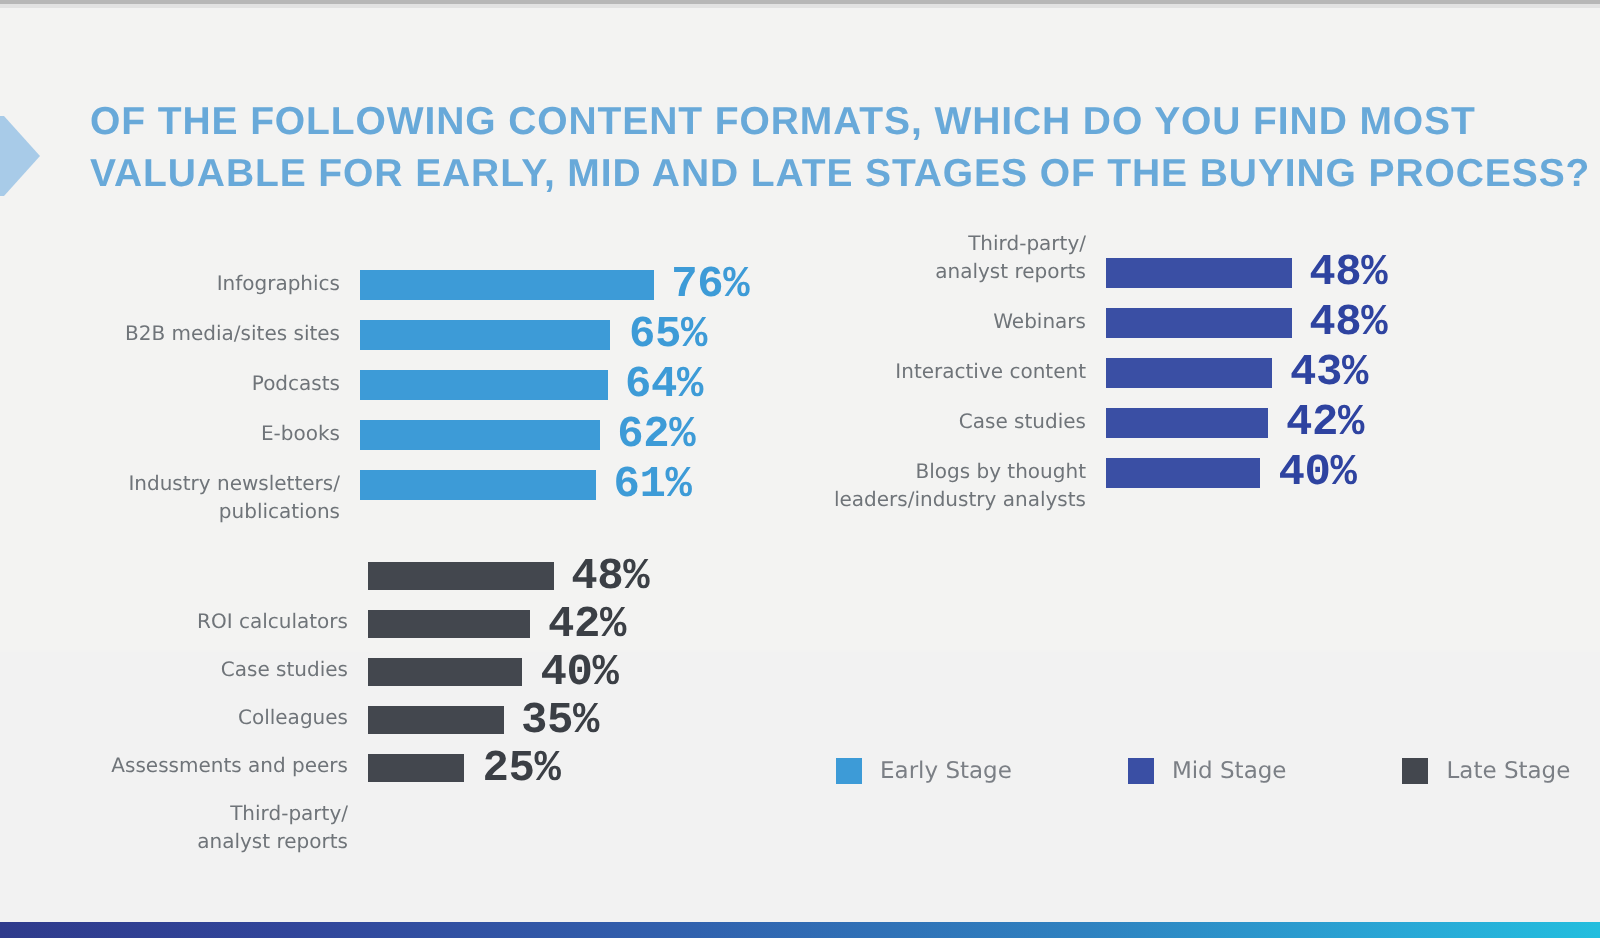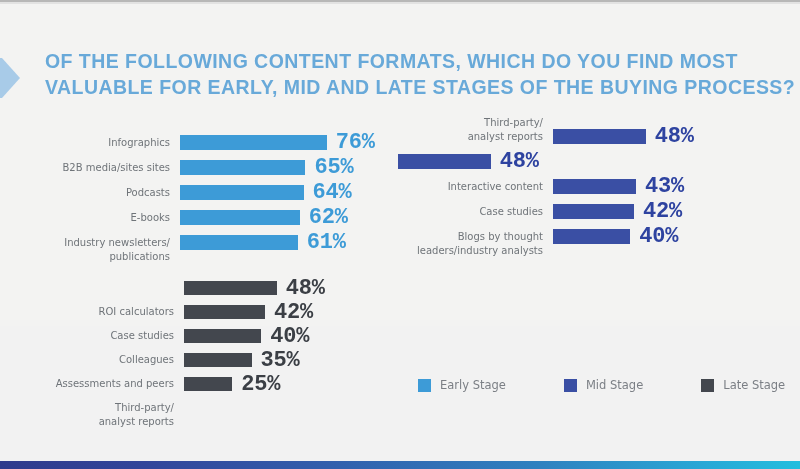--- a/index.html
+++ b/index.html
@@ -232,20 +232,21 @@
   <div class="chart" id="chart-mid">
       <div class="row twoline-up">
         <div class="row-label">Third-party/
 analyst reports</div>
         <div class="bar-wrap">
           <div class="bar" style="width: 92.64px;"></div>
           <div class="bar-value">48%</div>
         </div>
       </div>
       <div class="row">
+        <div class="row-label">Webinars</div>
         <div class="bar-wrap">
           <div class="bar" style="width: 92.64px;"></div>
           <div class="bar-value">48%</div>
         </div>
       </div>
       <div class="row">
         <div class="row-label">Interactive content</div>
         <div class="bar-wrap">
           <div class="bar" style="width: 82.99px;"></div>
           <div class="bar-value">43%</div>

